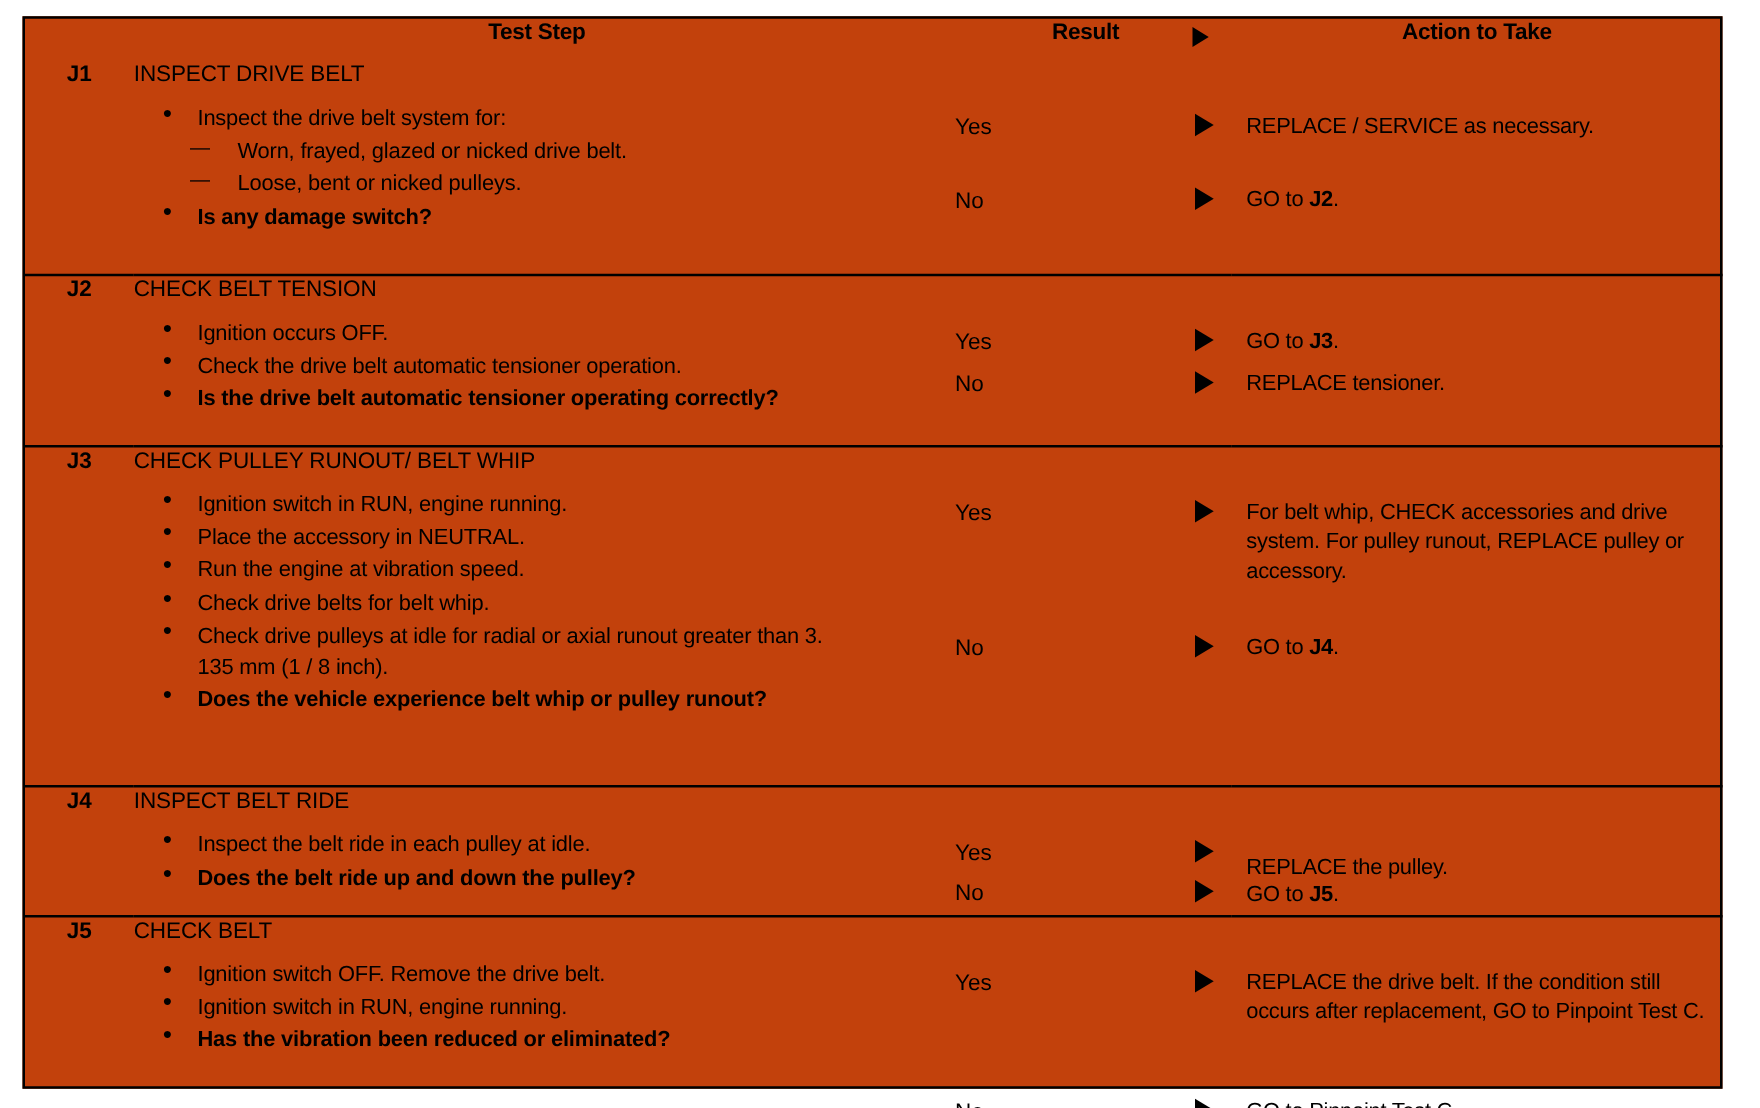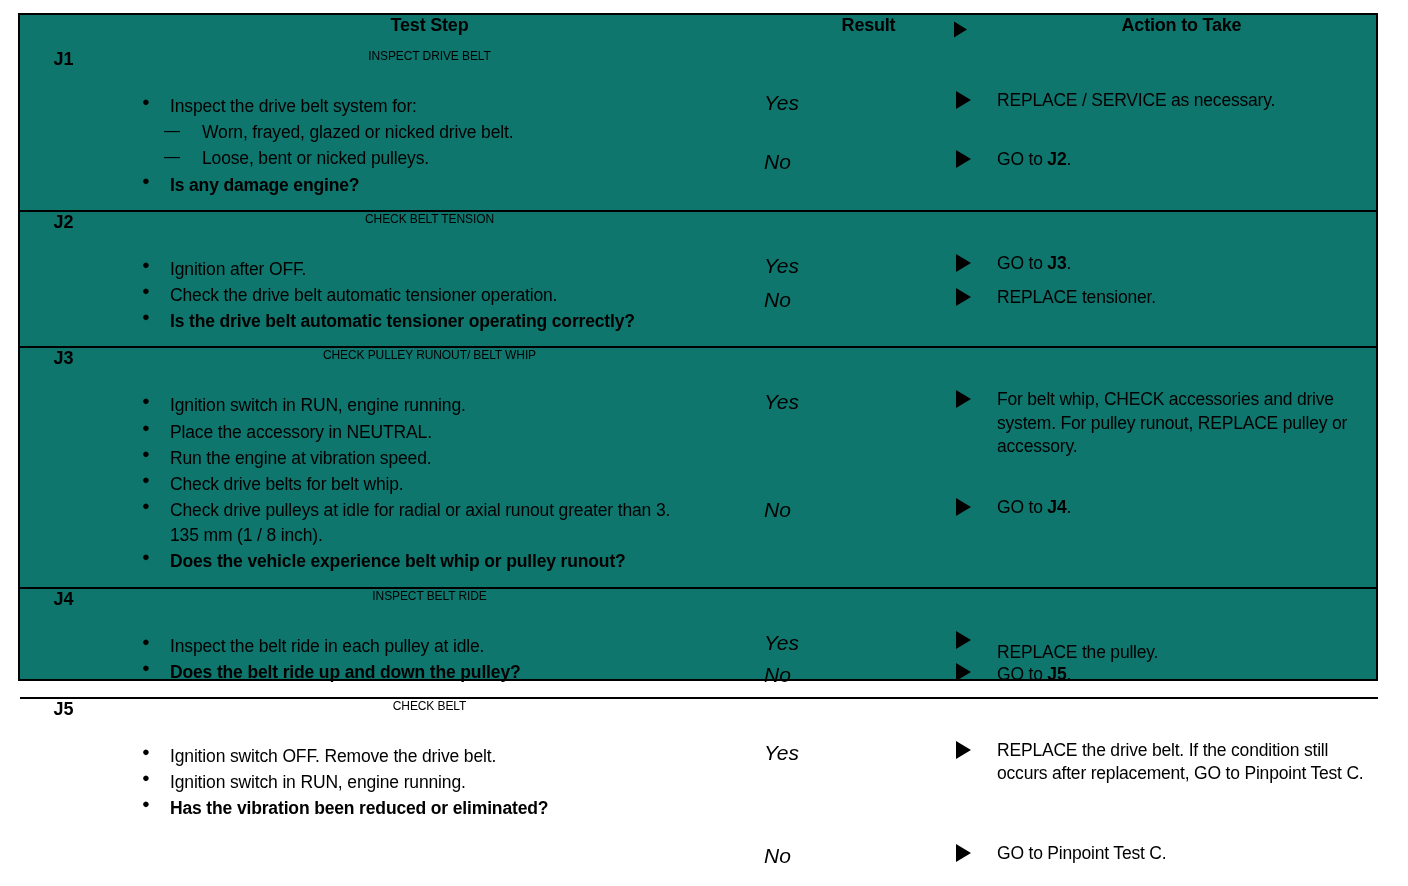--- a/index.html
+++ b/index.html
@@ -13,24 +13,24 @@
     font-family: "Liberation Sans", sans-serif;
     color: #000000;
     overflow: hidden;
   }
 
   #pinpoint-table {
     position: absolute;
     left: 18px;
     top: 13px;
     width: 1360px;       
-    height: 668px;       
+    height: 858px;       
     box-sizing: border-box;
     border: 2.5px solid #000;
-    background: #0f766e;
+    background: #c2410c;
   }
 
   
   table.grid {
     width: 100%;
     height: 100%;
     border-collapse: collapse;
     table-layout: fixed;
   }
   table.grid td {
@@ -78,36 +78,35 @@
   .cell-id {
     text-align: center;
     font-weight: bold;
     font-size: 18px;
     border-right: 1.6px solid #000;
     border-bottom: 1.6px solid #000;
     vertical-align: middle;
     height: 33px;
   }
   .cell-title {
-    font-size: 12px;
+    font-size: 18px;
     padding-left: 11px;
     border-bottom: 1.6px solid #000;
     vertical-align: middle;
     letter-spacing: -0.1px;
     height: 33px;
-    text-align: center;
   }
 
   .cell-body {
     padding: 7px 10px 9px 10px;
   }
 
   ul.bullets {
     list-style: none;
-    margin: 12px;
+    margin: 0;
     padding: 0 0 0 110px;
   }
   ul.bullets > li {
     position: relative;
     font-size: 17.5px;
     line-height: 1.44;
     margin: 0 0 1px 0;
     padding-left: 28px;
     letter-spacing: -0.15px;
   }
@@ -125,22 +124,21 @@
   ul.bullets > li.dash::before {
     content: "\2014";
     left: 22px;
     top: -1px;
     font-size: 16px;
     font-weight: normal;
   }
   .res-label {
     position: absolute;
     left: 12px;
-    font-size: 21px;
-    font-style: italic;
+    font-size: 18px;
   }
   .res-arrow {
     position: absolute;
     right: 14px;
   }
 
   .action-text {
     font-size: 17.5px;
     line-height: 1.33;
     padding-left: 12px;
@@ -214,21 +212,21 @@
           <div class="ra-row action-text" style="top:99px;"><span>GO to </span><b>J2</b><span>.</span></div>
         </div>
       </td>
     </tr>
     <tr>
       <td class="cell-body v-rule-step" colspan="2">
         <ul class="bullets">
           <li>Inspect the drive belt system for:</li>
           <li class="dash">Worn, frayed, glazed or nicked drive belt.</li>
           <li class="dash">Loose, bent or nicked pulleys.</li>
-          <li class="bold">Is any damage engine?</li>
+          <li class="bold">Is any damage switch?</li>
         </ul>
       </td>
     </tr>
 
     <tr class="step-title-row sect-sep-top">
       <td class="cell-id sect-sep-top">J2</td>
       <td class="cell-title v-rule-step sect-sep-top">CHECK BELT TENSION</td>
       <td class="v-rule-result sect-sep-top" rowspan="2">
         <div class="ra-col">
           <div class="ra-row" style="top:42px;">
@@ -244,21 +242,21 @@
       <td rowspan="2" class="sect-sep-top">
         <div class="ra-col">
           <div class="ra-row action-text" style="top:40px;"><span>GO to </span><b>J3</b><span>.</span></div>
           <div class="ra-row action-text" style="top:74px;">REPLACE tensioner.</div>
         </div>
       </td>
     </tr>
     <tr>
       <td class="cell-body v-rule-step" colspan="2">
         <ul class="bullets">
-          <li>Ignition after OFF.</li>
+          <li>Ignition occurs OFF.</li>
           <li>Check the drive belt automatic tensioner operation.</li>
           <li class="bold" style="max-width:560px;">Is the drive belt automatic tensioner operating correctly?</li>
         </ul>
       </td>
     </tr>
 
     <tr class="step-title-row sect-sep-top">
       <td class="cell-id sect-sep-top">J3</td>
       <td class="cell-title v-rule-step sect-sep-top">CHECK PULLEY RUNOUT/ BELT WHIP</td>
       <td class="v-rule-result sect-sep-top" rowspan="2">

